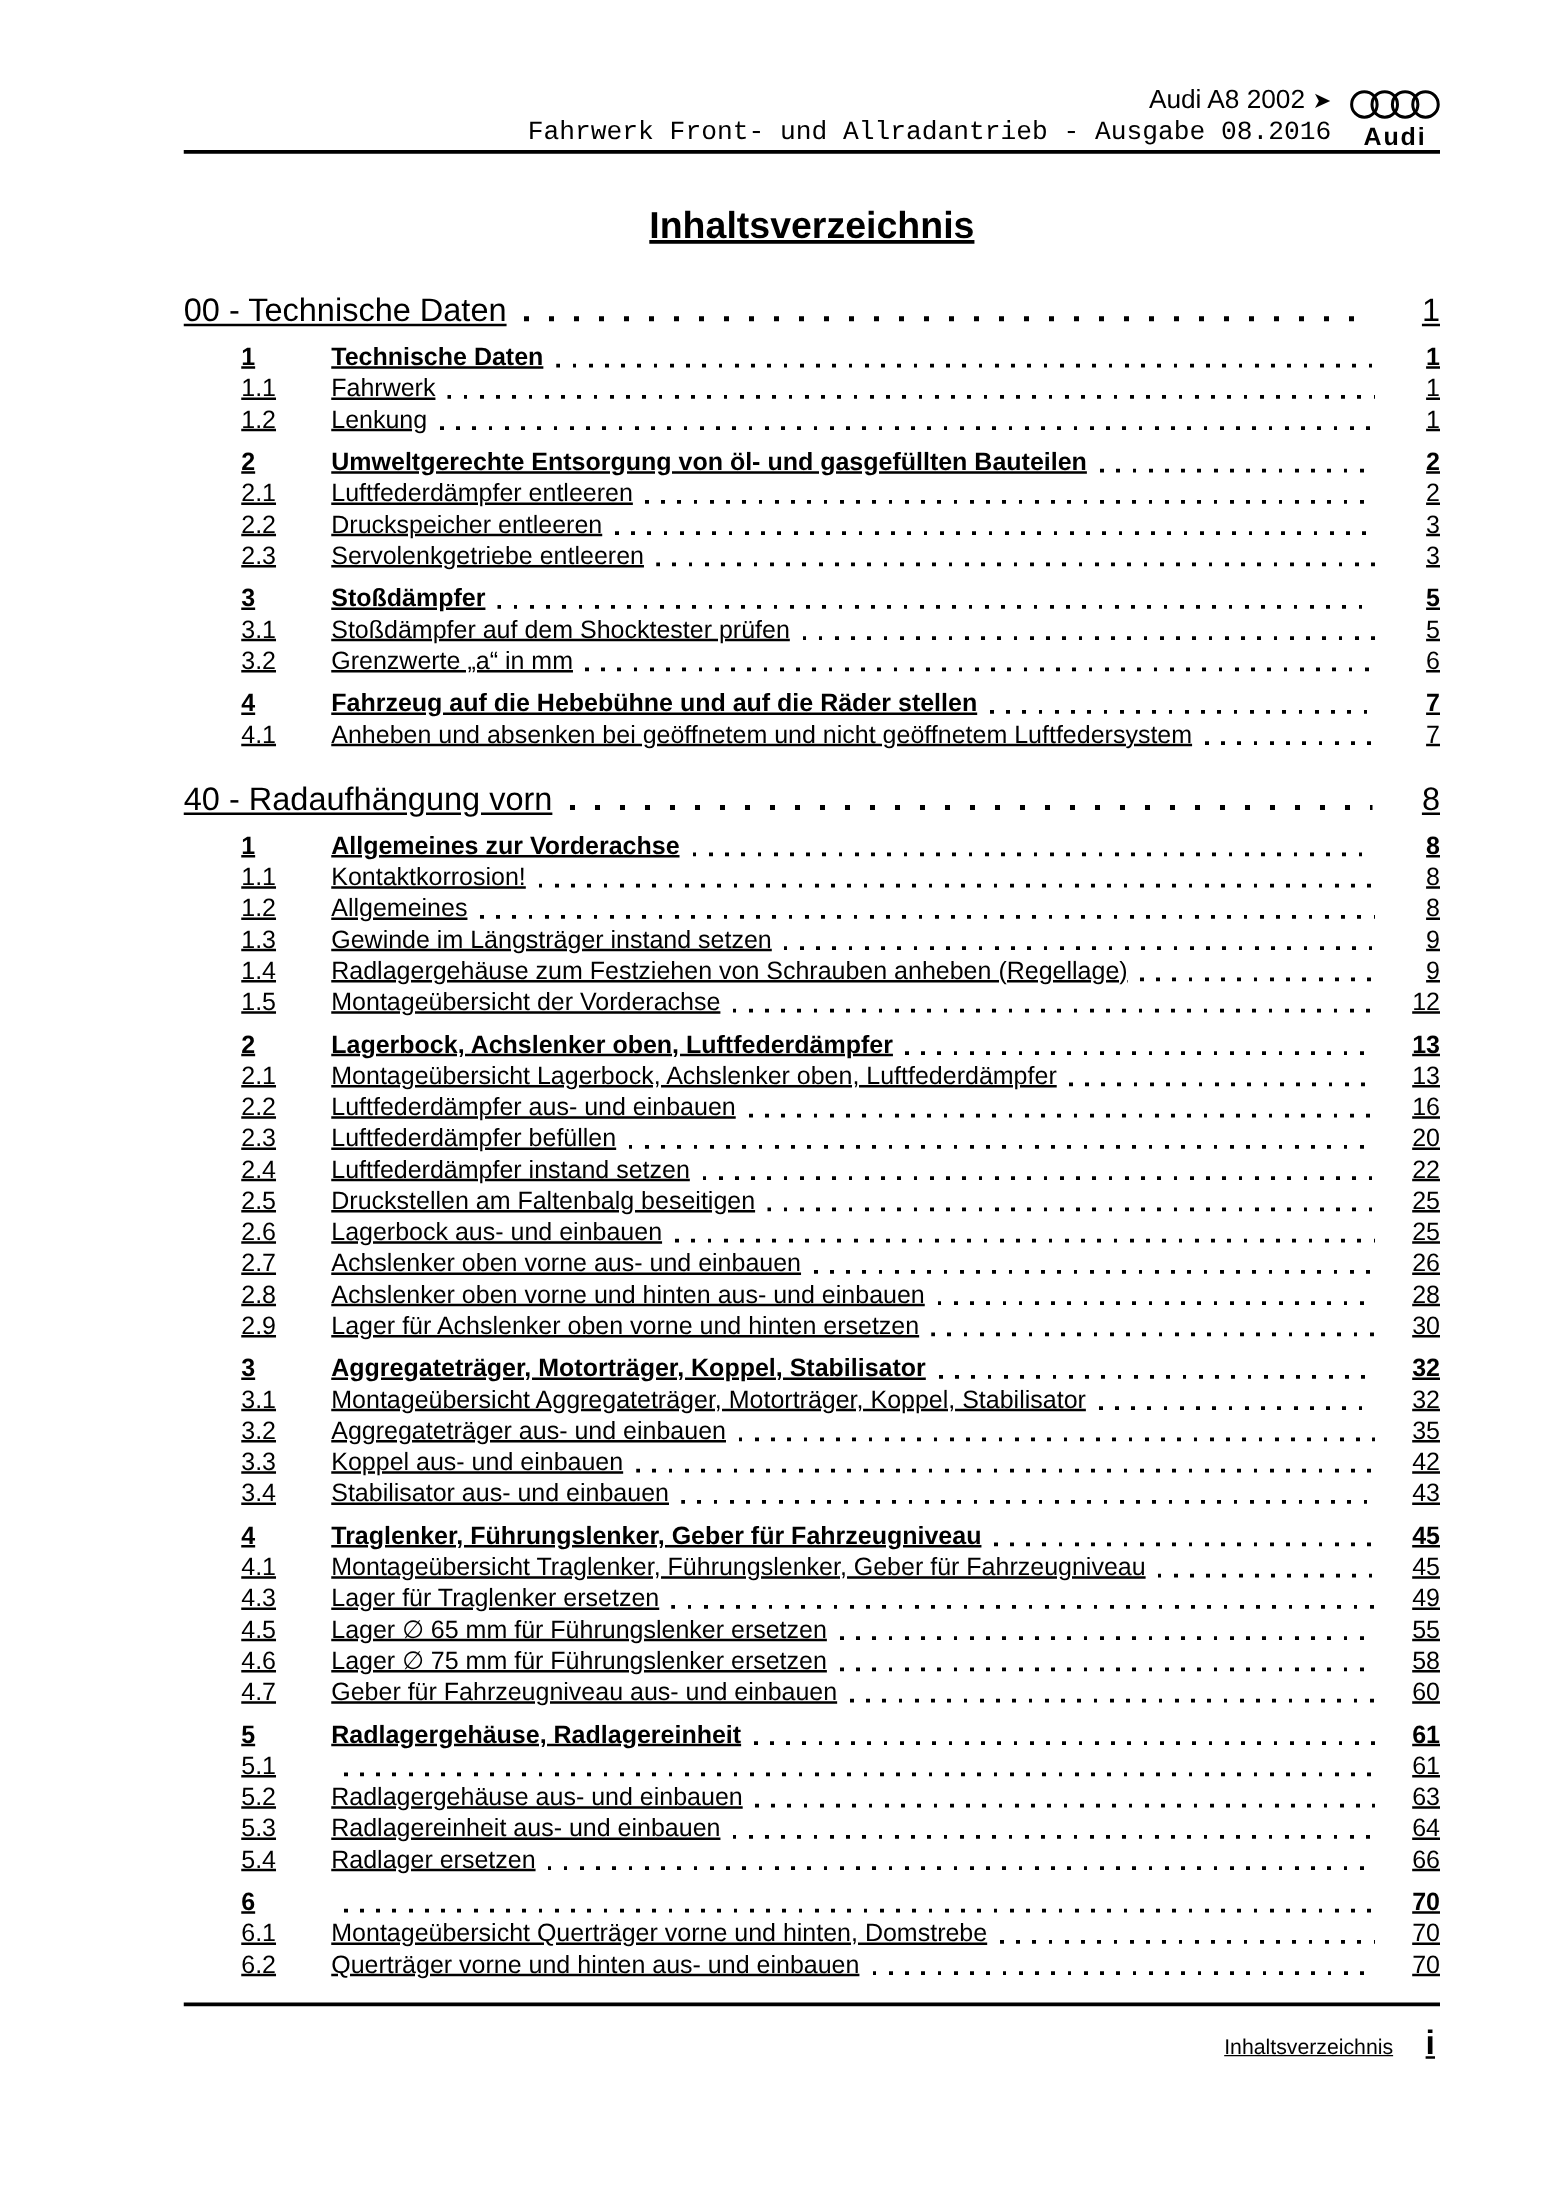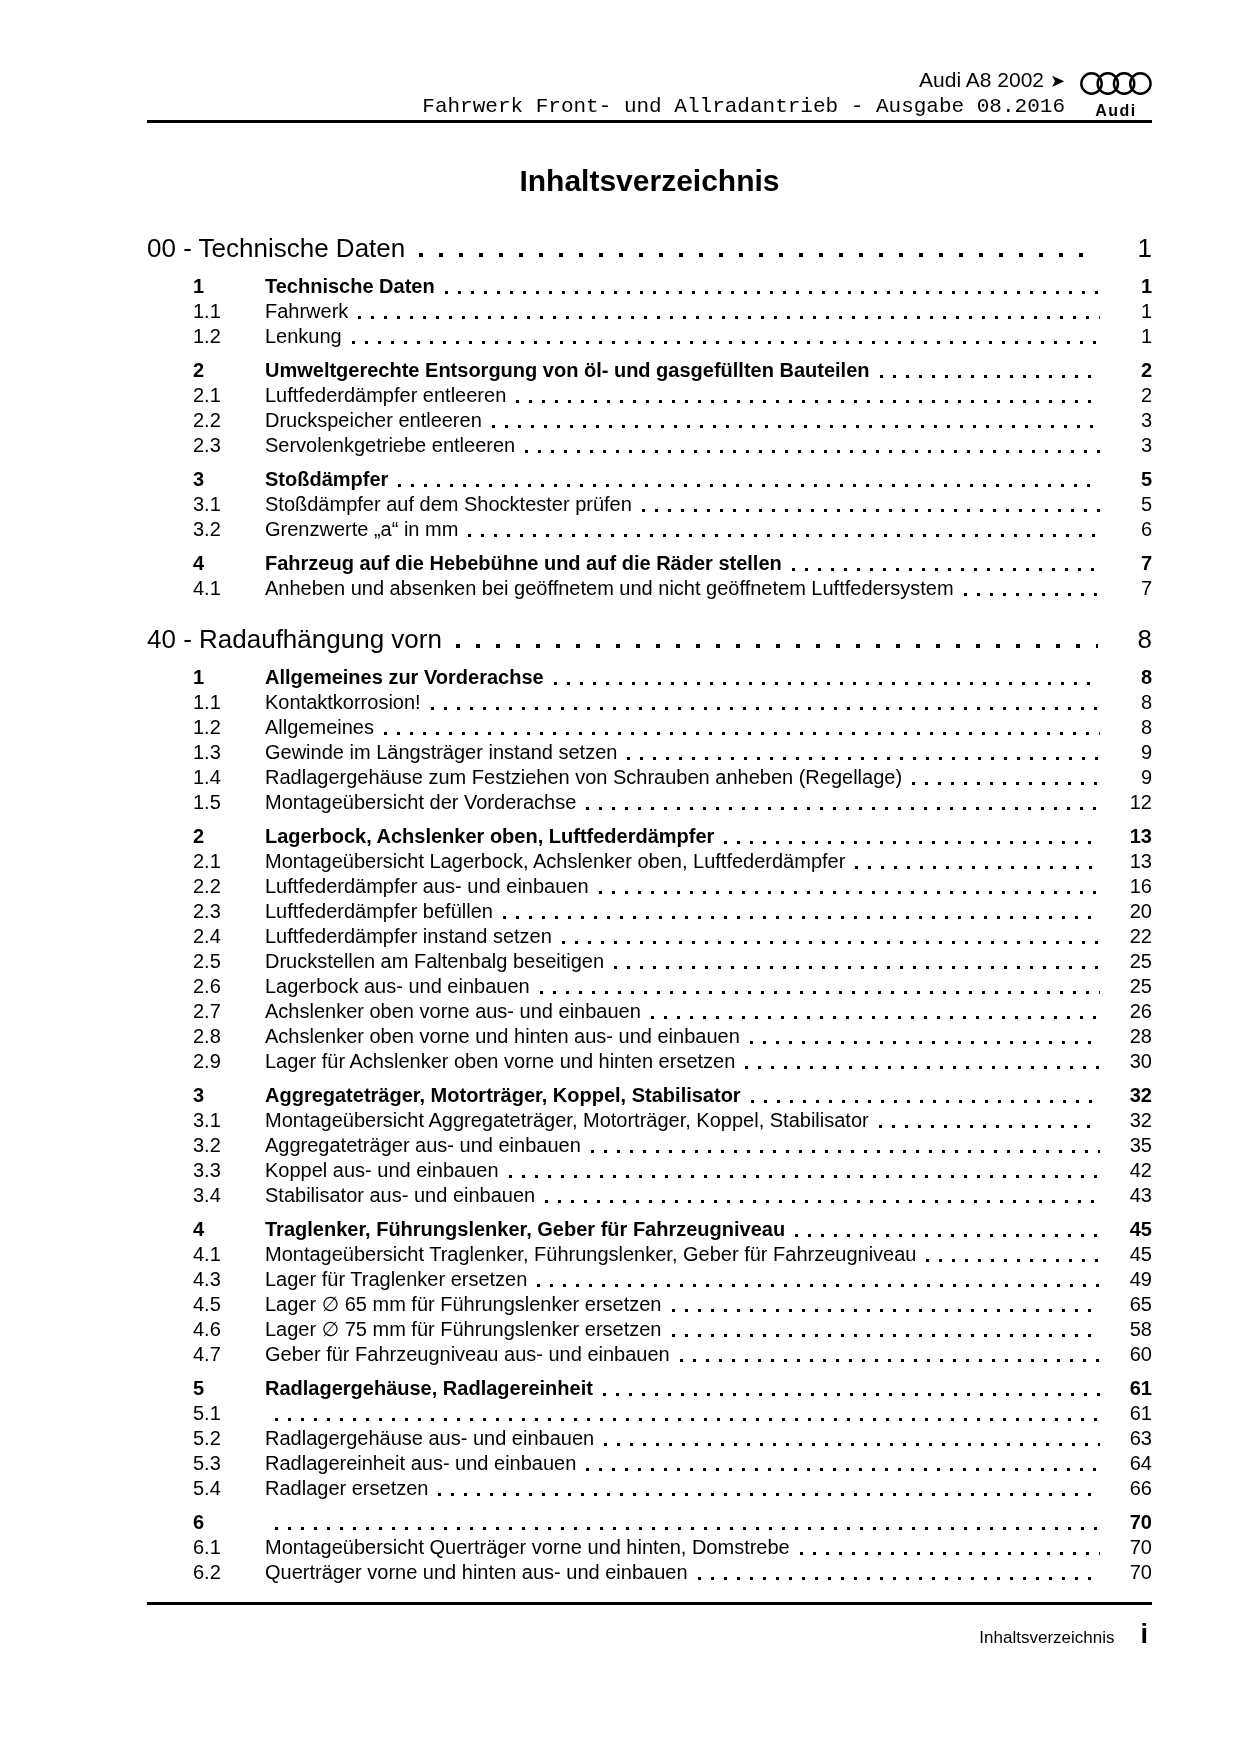--- a/index.html
+++ b/index.html
@@ -31,31 +31,32 @@
   .brand-block {
     position: absolute;
     top: 70px; right: 88px;
     width: 72px;
     text-align: center;
   }
   .brand-block svg { display: block; }
   .brand-wordmark {
     display: block;
     margin-top: 5px;
-    font-size: 16px;
+    font-size: 20px;
     font-weight: 800;
     letter-spacing: 1.5px;
     line-height: 17px;
   }
 
   
   .content {
     position: absolute;
     left: 147px; top: 120px;
     width: 1005px;
+    text-decoration: underline;
   }
   .rule {
     height: 3px;
     background: #000;
     width: 100%;
   }
   .page-title {
     margin-top: 41px;
     margin-bottom: 33px;
     text-align: center;
@@ -357,21 +358,21 @@
       <div class="row sub">
         <span class="num">4.3</span>
         <span class="label">Lager für Traglenker ersetzen</span>
         <span class="leader"></span>
         <span class="page">49</span>
       </div>
       <div class="row sub">
         <span class="num">4.5</span>
         <span class="label">Lager ∅ 65 mm für Führungslenker ersetzen</span>
         <span class="leader"></span>
-        <span class="page">65</span>
+        <span class="page">55</span>
       </div>
       <div class="row sub">
         <span class="num">4.6</span>
         <span class="label">Lager ∅ 75 mm für Führungslenker ersetzen</span>
         <span class="leader"></span>
         <span class="page">58</span>
       </div>
       <div class="row sub">
         <span class="num">4.7</span>
         <span class="label">Geber für Fahrzeugniveau aus- und einbauen</span>

